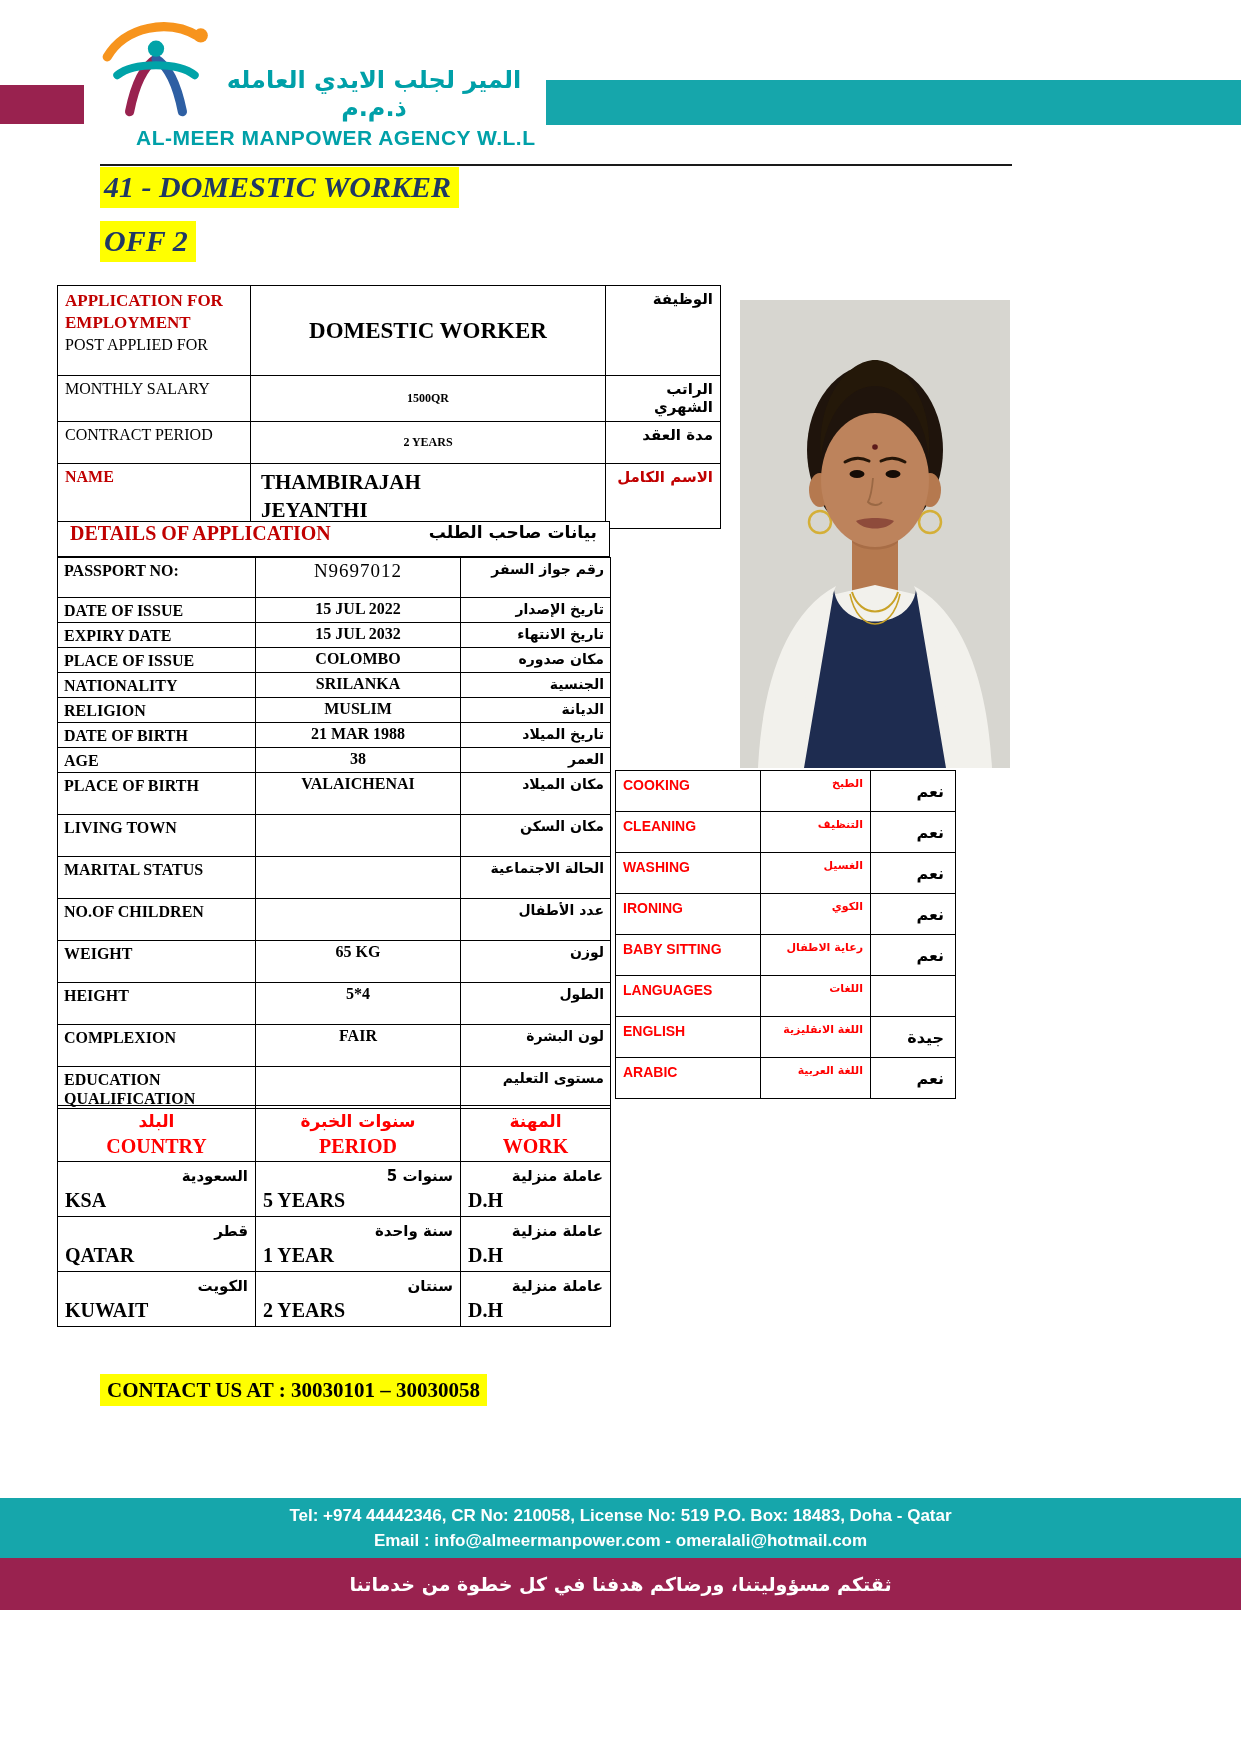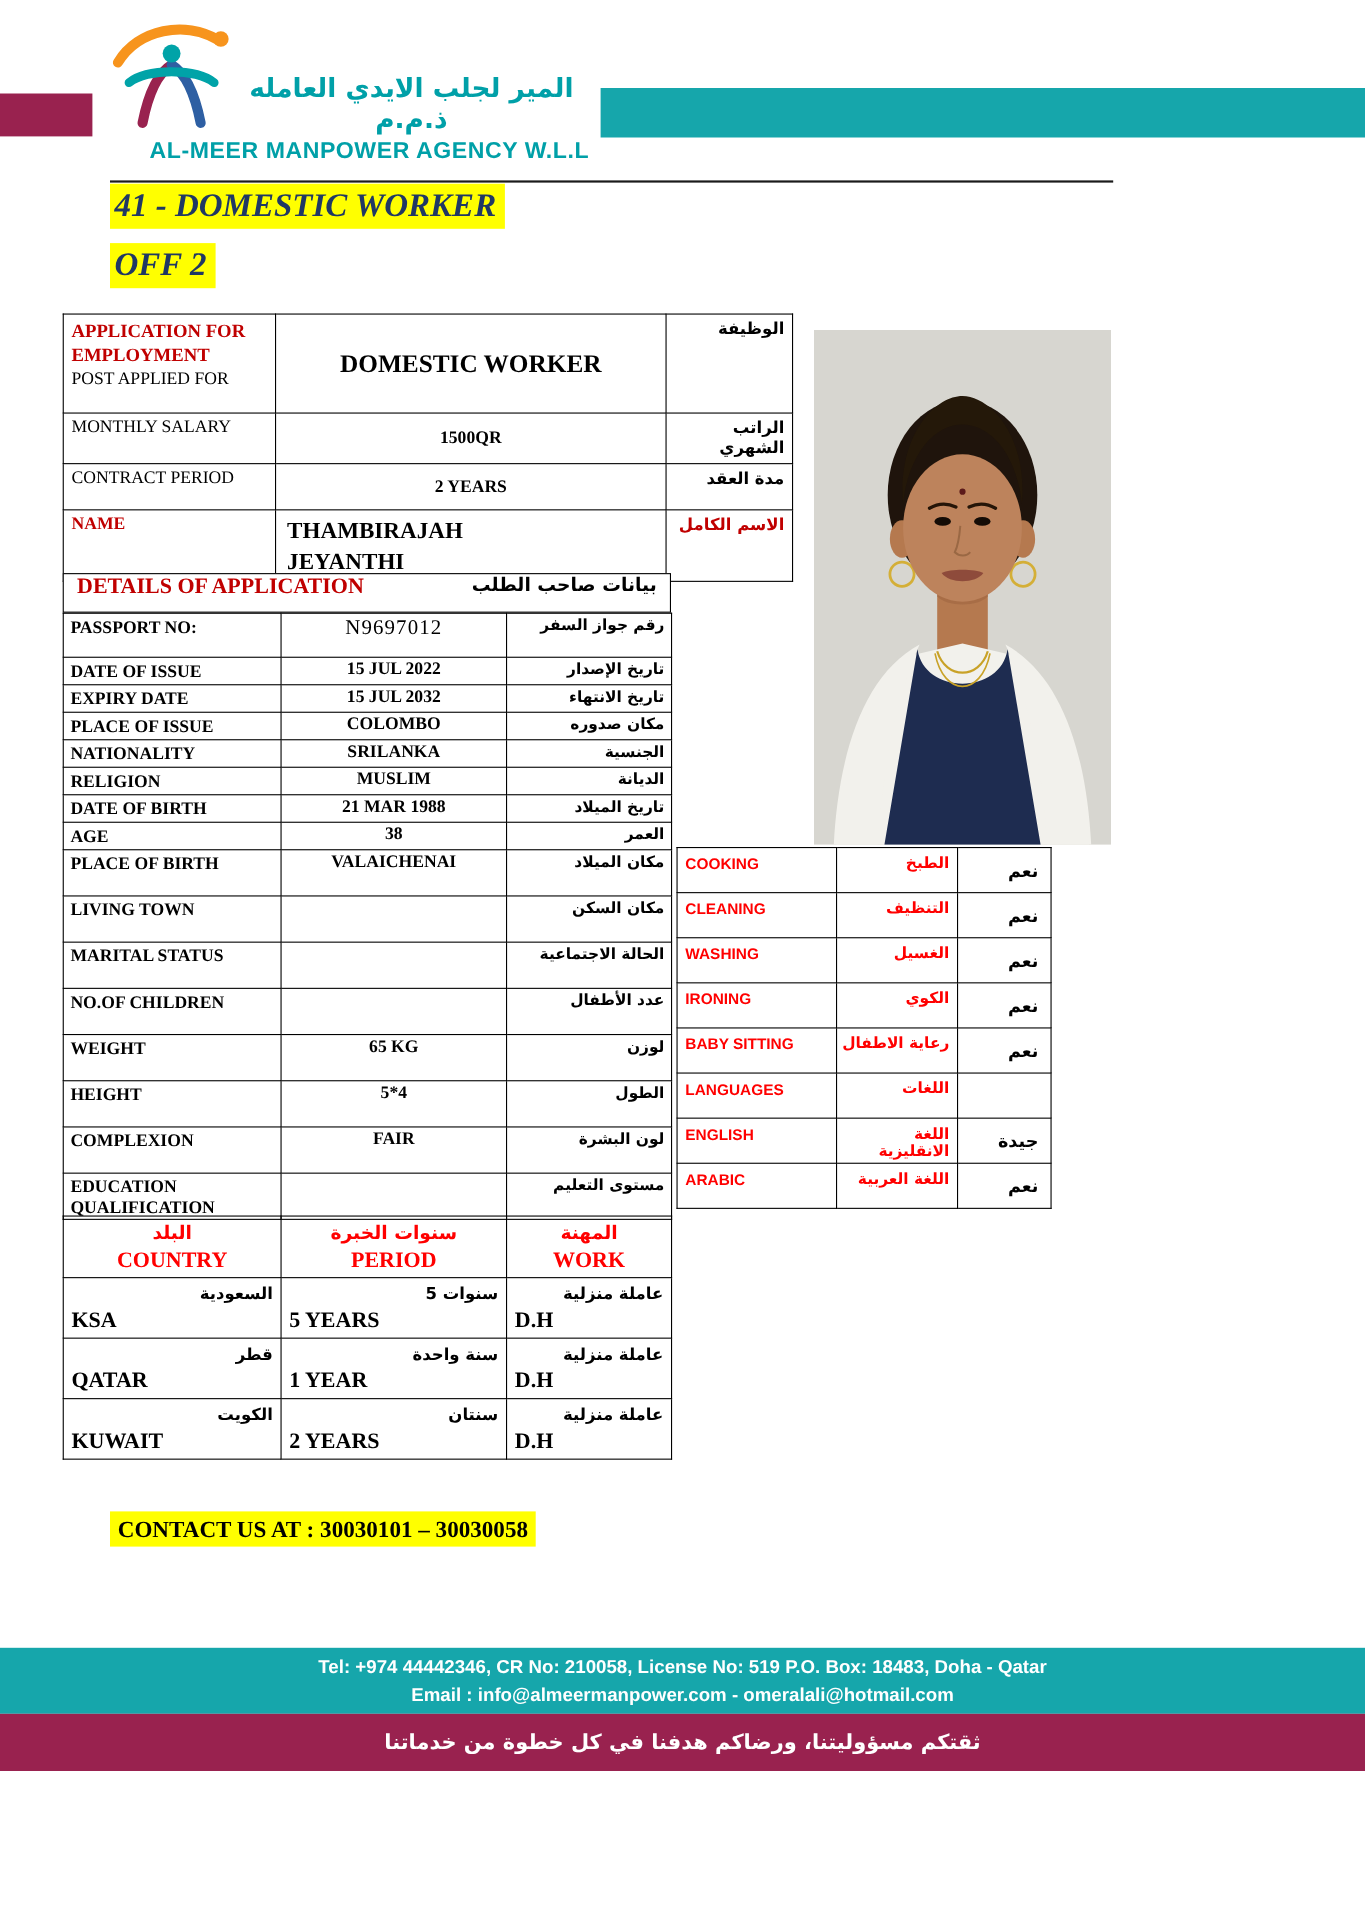--- a/index.html
+++ b/index.html
@@ -50,21 +50,21 @@
   .top-table col.c1{width:193px}.top-table col.c2{width:355px}.top-table col.c3{width:115px}
   .top-table td{padding:4px 7px;}
   .r1 td{height:90px}.r2 td{height:46px}.r3 td{height:42px}.r4 td{height:58px}
   .red{color:var(--red-label);}
   .bold{font-weight:bold;}
   .t-lbl{font-size:16px;}
   .t-lbl .lbl-red{color:var(--red-label);font-weight:bold;font-size:17px;line-height:22px;}
   .t-lbl .lbl-plain{font-size:16px;line-height:22px;}
   .t-val{text-align:center;vertical-align:middle;font-weight:bold;}
   .t-val.big{font-size:23px;}
-  .t-val.mid{font-size:16px;}
+  .t-val.mid{font-size:12px;}
   .t-val.name{vertical-align:top;text-align:left;font-size:21px;padding-left:10px;}
   .t-val.name .wrap{max-width:220px;line-height:28px;}
   .t-ar{text-align:right;font-weight:bold;font-size:15px;}
 
   
   .section-header{
     position:absolute;left:57px;top:521px;width:553px;height:36px;border:1px solid #000;
     display:flex;justify-content:space-between;align-items:flex-start;padding:0 12px;background:#fff;
   }
   .sec-en{color:var(--red-label);font-weight:bold;font-size:20px;}
@@ -82,21 +82,21 @@
   .d-ar{text-align:right;font-weight:bold;font-size:14px;padding:3px 6px 0 2px;}
 
   
   .photo{position:absolute;left:740px;top:300px;width:270px;height:468px;}
 
   
   .skills-table{position:absolute;left:615px;top:770px;width:340px;}
   .skills-table col.c1{width:145px}.skills-table col.c2{width:110px}.skills-table col.c3{width:85px}
   .skills-table tr{height:41px;}
   .s-en{color:var(--skill-red);font-family:"Liberation Sans", sans-serif;font-weight:bold;font-size:14px;padding:6px 2px 0 7px;}
-  .s-ar{color:var(--skill-red);font-weight:bold;font-size:14px;text-align:right;padding:6px 7px 0 2px;}
+  .s-ar{color:var(--skill-red);font-weight:bold;font-size:11px;text-align:right;padding:6px 7px 0 2px;}
   .s-val{font-weight:bold;font-size:16px;text-align:right;vertical-align:middle;padding-right:11px;}
 
   
   .exp-table{position:absolute;left:57px;top:1105px;width:553px;}
   .exp-table col.c1{width:198px}.exp-table col.c2{width:205px}.exp-table col.c3{width:150px}
   .exp-head td{height:56px;vertical-align:middle;}
   .head-ar{text-align:center;color:var(--skill-red);font-weight:bold;font-size:17px;font-family:"DejaVu Sans", sans-serif;line-height:24px;}
   .head-en{text-align:center;color:var(--skill-red);font-weight:bold;font-size:20px;line-height:26px;}
   .exp-row td{height:54px;padding:3px 7px;}
   .e-ar{text-align:right;font-weight:bold;font-size:15px;font-family:"DejaVu Sans", sans-serif;line-height:22px;}

